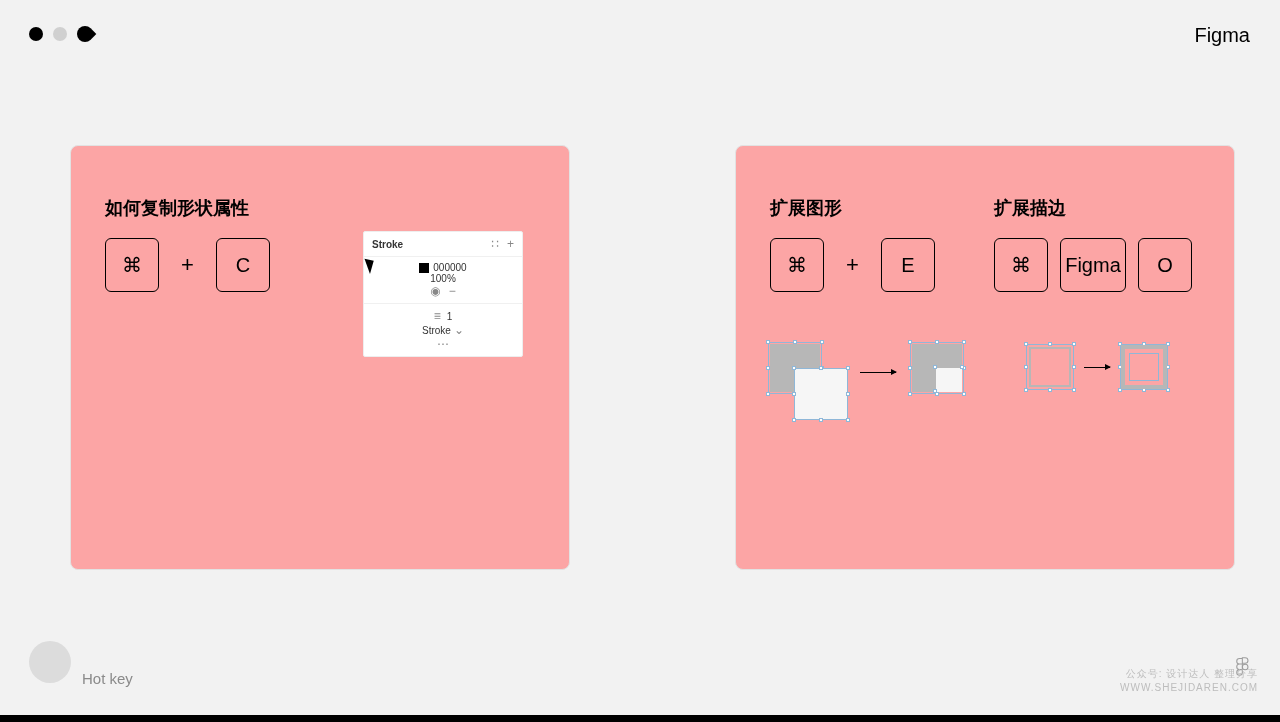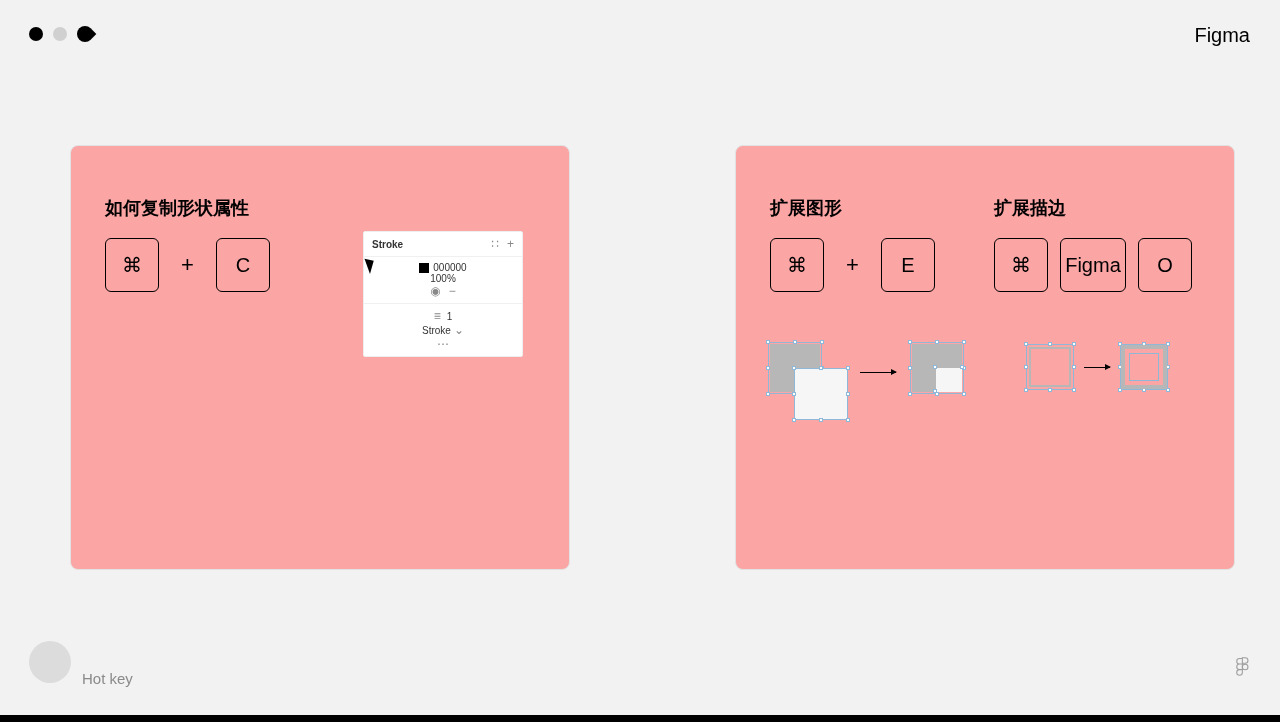--- a/index.html
+++ b/index.html
@@ -230,13 +230,17 @@
   <div class="footer-sub">Hot key</div>
 
   <div class="wm-logo">
     <svg viewBox="0 0 38 57" width="20" height="20">
         <g fill="none" stroke="#000" stroke-width="3">
           <circle cx="28" cy="28.5" r="8"></circle>
           <path d="M20 2h8a8 8 0 0 1 0 16h-8zM20 20h-8a8 8 0 0 1 0-16h8zM20 20v16h-8a8 8 0 0 1 0-16zM20 36v8a8 8 0 1 1-8-8z"></path>
         </g>
       </svg>
   </div>
+  <div class="watermark">
+    <div>公众号: 设计达人 整理分享</div>
+    <div>WWW.SHEJIDAREN.COM</div>
+  </div>
 </div>
 
 </body></html>

